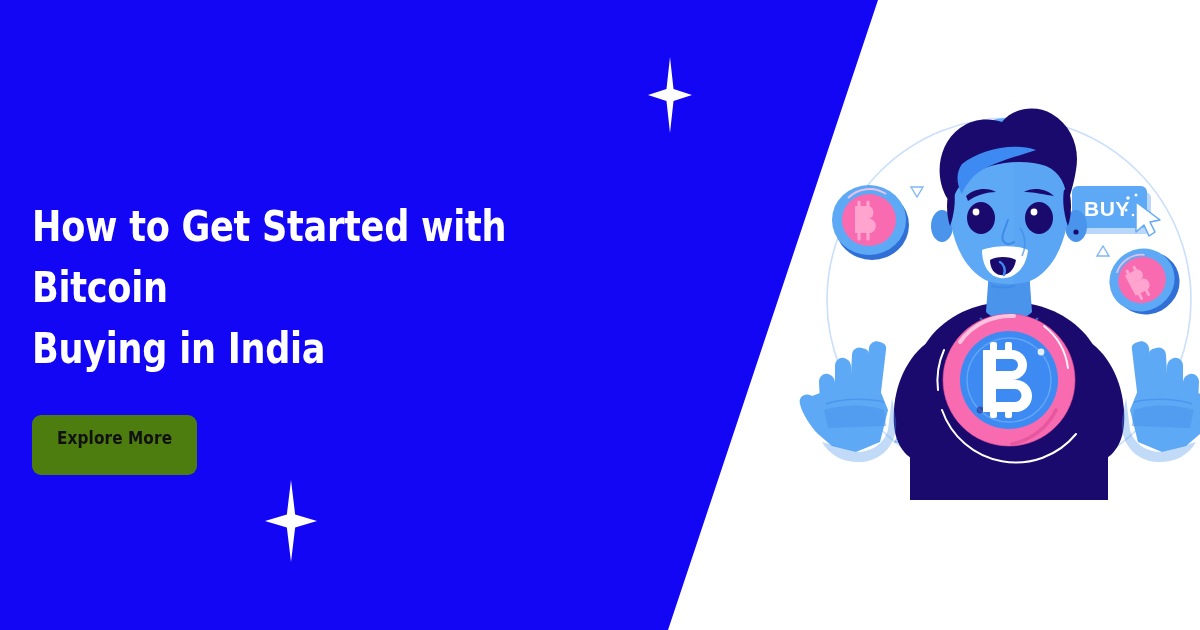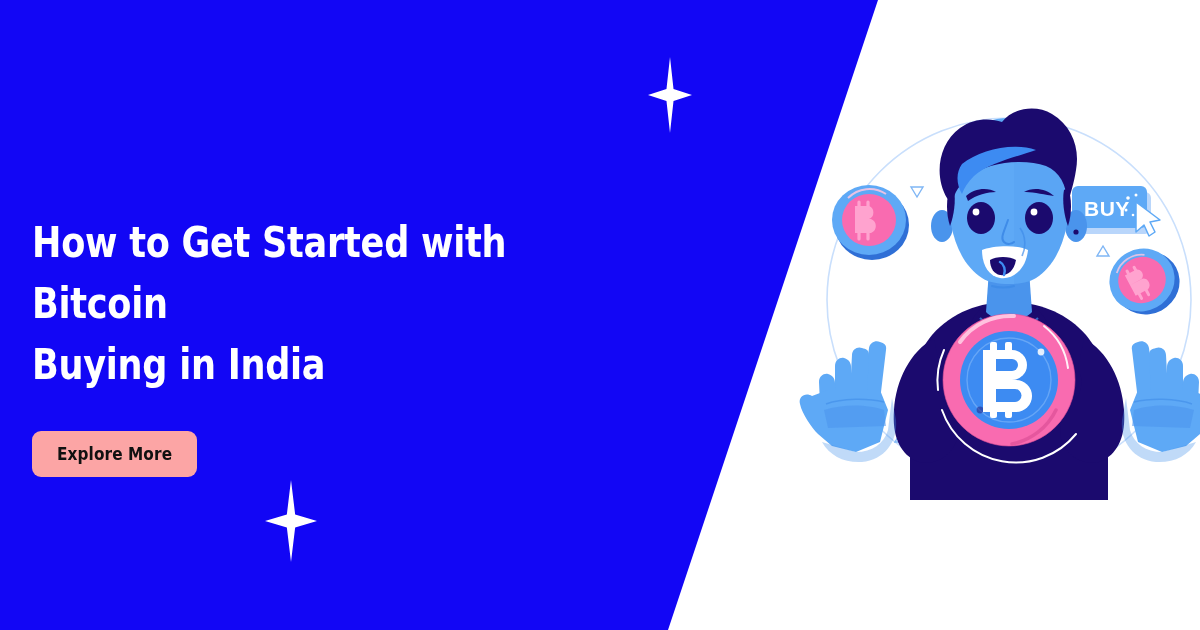--- a/index.html
+++ b/index.html
@@ -44,46 +44,46 @@
   .sparkle-2 {
     left: 265px; top: 480px;
     width: 52px; height: 82px;
     clip-path: polygon(50% 0%, 58% 42%, 100% 50%, 58% 58%, 50% 100%, 42% 58%, 0% 50%, 42% 42%);
   }
 
   
   .content {
     position: absolute;
     left: 32px;
-    top: 212px;
+    top: 196px;
     z-index: 5;
     width: 580px;
   }
   .headline {
     margin: 0;
     color: #ffffff;
     font-family: "Liberation Sans Narrow", "DejaVu Sans Condensed", "Liberation Sans", sans-serif;
     font-weight: 700;
     font-size: 42px;
     line-height: 61px;
     letter-spacing: -0.3px;
     transform: scaleX(0.93);
     transform-origin: left center;
     white-space: pre-line;
   }
   .cta-wrap {
     margin-top: 36px;
   }
   .cta-button {
     display: inline-block;
-    background: #fca5a5;
+    background: #4d7c0f;
     color: #111111;
     border: none;
     border-radius: 9px;
-    padding: 15px 25px 14px 25px;
+    padding: 15px 25px 28px 25px;
     font-family: "Liberation Sans Narrow", "DejaVu Sans Condensed", "Liberation Sans", sans-serif;
     font-weight: 700;
     font-size: 17px;
     letter-spacing: 0.1px;
     cursor: pointer;
     line-height: 1;
   }
 
   
   .illustration {

